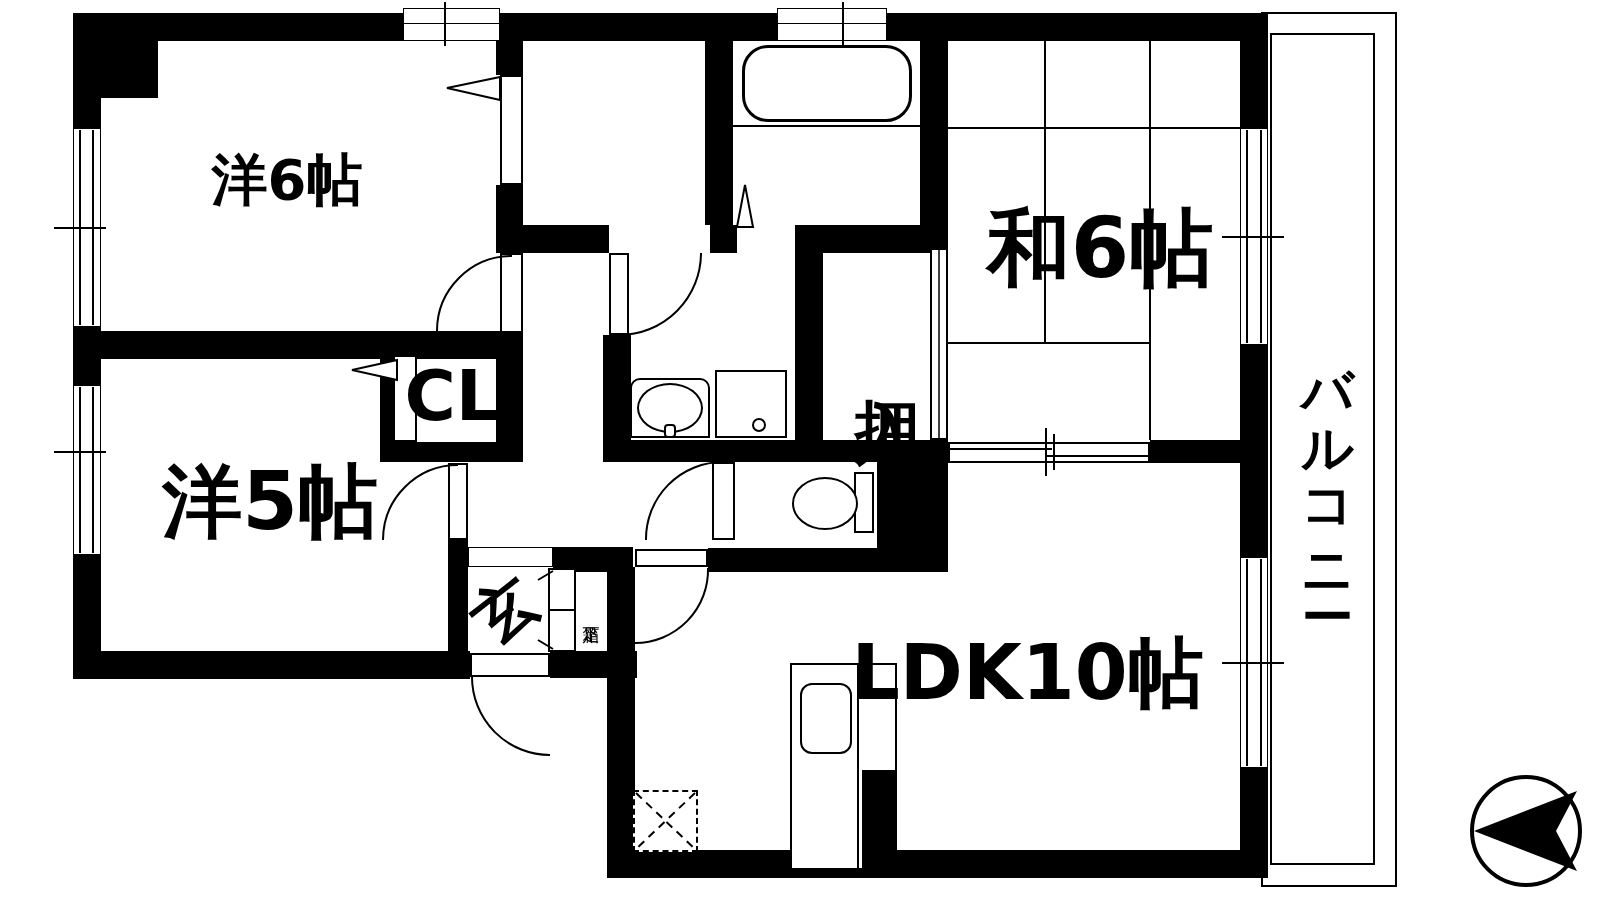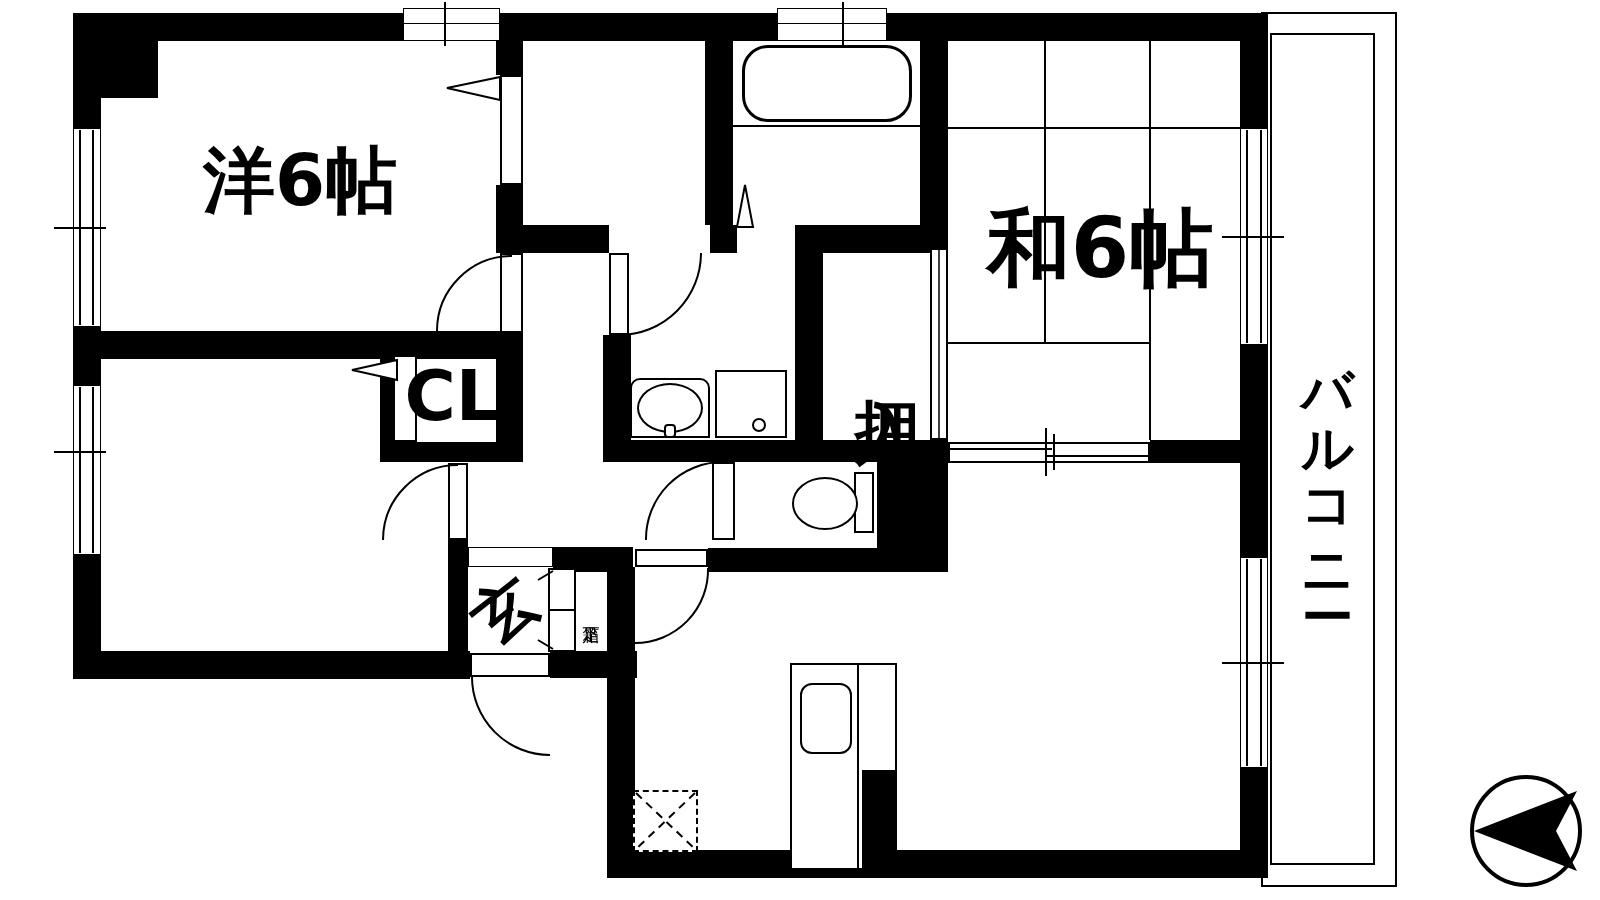--- a/index.html
+++ b/index.html
@@ -143,35 +143,41 @@
     <polyline points="538,580 553,571" fill="none" stroke="#000" stroke-width="2"></polyline>
     <polyline points="538,640 553,649" fill="none" stroke="#000" stroke-width="2"></polyline>
 
     <line x1="636" y1="793" x2="695" y2="849" stroke="#000" stroke-width="2" stroke-dasharray="8 6"></line>
     <line x1="695" y1="793" x2="636" y2="849" stroke="#000" stroke-width="2" stroke-dasharray="8 6"></line>
 
     <circle cx="1526" cy="831" r="54" fill="#fff" stroke="#000" stroke-width="4"></circle>
     <polygon points="1474,831 1577,791 1556,831 1577,871" fill="#000"></polygon>
   </svg>
 
-  <div class="lbl" style="left:155px;top:130px;width:290px;height:100px;font-size:72px">
+  <div class="lbl" style="left:142px;top:130px;width:290px;height:100px;font-size:56px">
     <span>洋6帖</span>
     </div>
   <div class="lbl" style="left:950px;top:195px;width:300px;height:105px;font-size:84px">
     <span>和6帖</span>
     </div>
   <div class="lbl vert" style="left:845px;top:258px;width:85px;height:180px;font-size:64px">
     <span>押入</span>
     </div>
   <div class="lbl" style="left:400px;top:358px;width:105px;height:75px;font-size:70px">
     <span>CL</span>
     </div>
+  <div class="lbl" style="left:125px;top:452px;width:290px;height:100px;font-size:80px">
+    <span>洋5帖</span>
+    </div>
   <div class="lbl" style="left:460px;top:565px;width:90px;height:90px;font-size:62px;transform:rotate(-38deg)">
     <span>玄</span>
     </div>
   <div class="lbl vert" style="left:576px;top:576px;width:30px;height:75px;font-size:17px;font-weight:normal">
     <span>下足箱</span>
+    </div>
+  <div class="lbl" style="left:855px;top:625px;width:345px;height:95px;font-size:76px">
+    <span>LDK10帖</span>
     </div>
   <div class="lbl vert" style="left:1296px;top:270px;width:64px;height:385px;font-size:52px;letter-spacing:5px">
     <span>バルコニー</span>
     </div>
 
 </div>
 
 </body></html>

